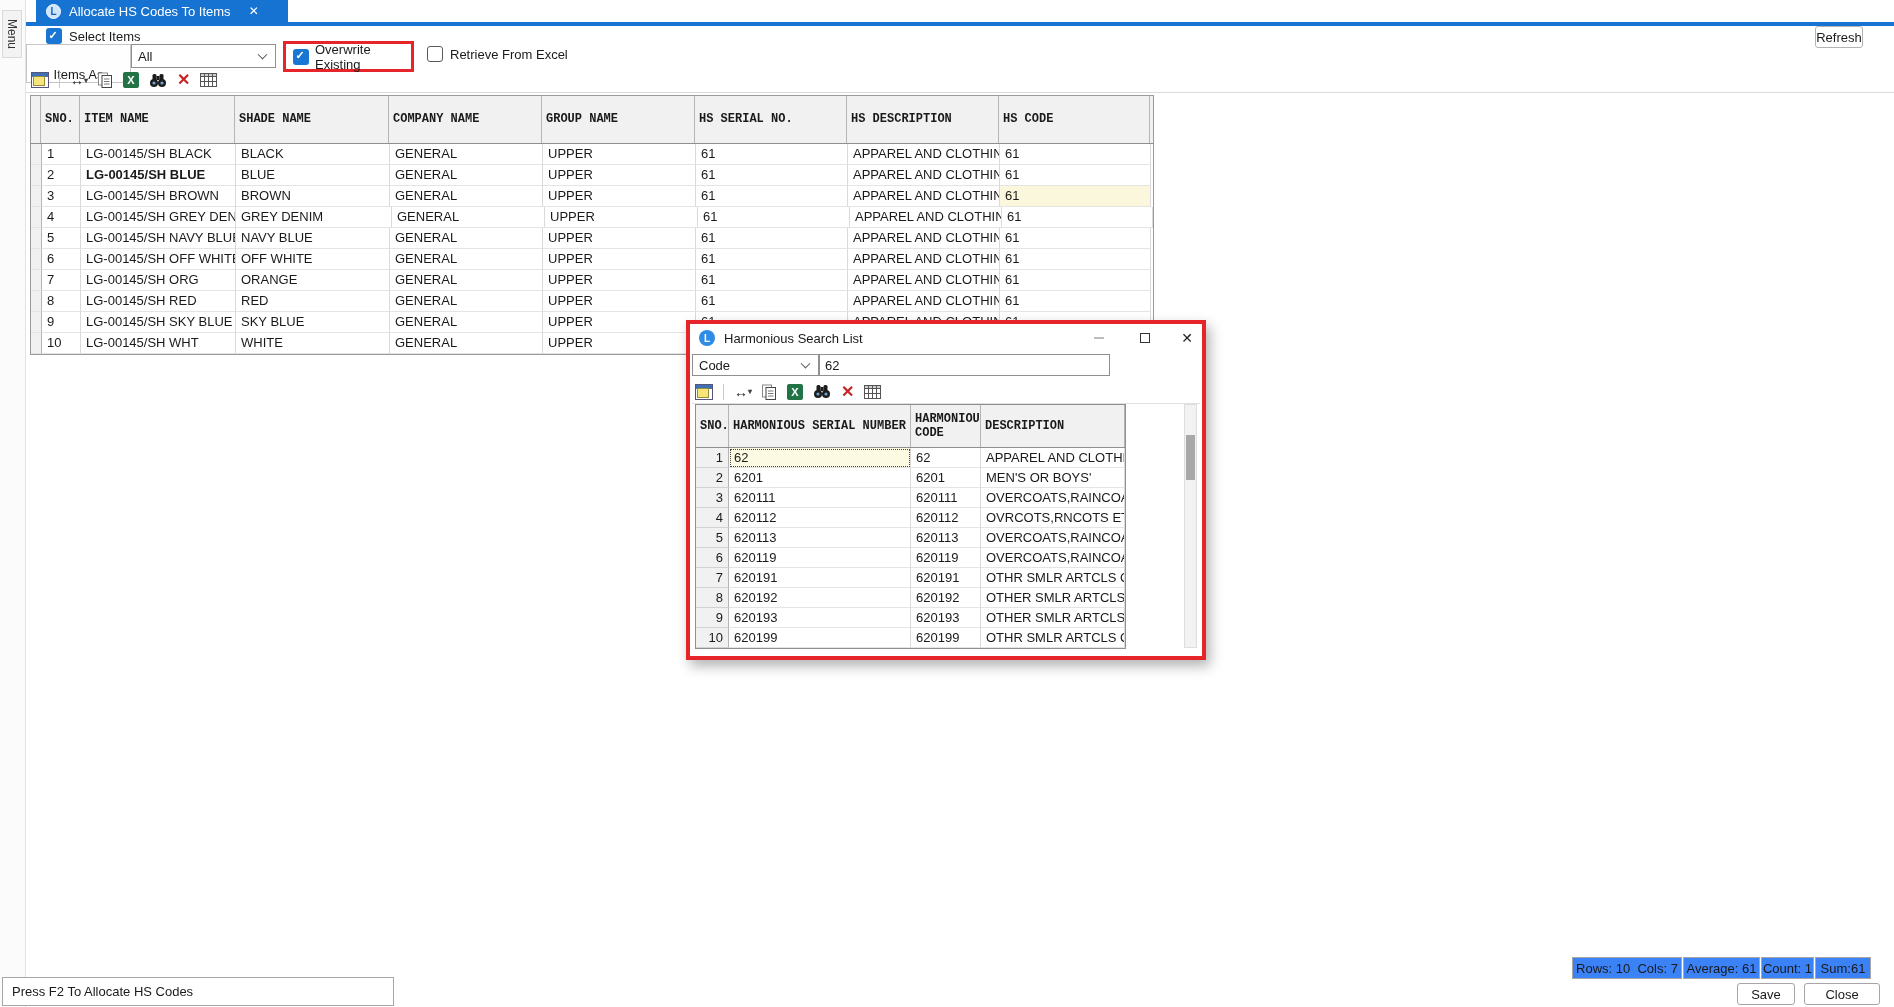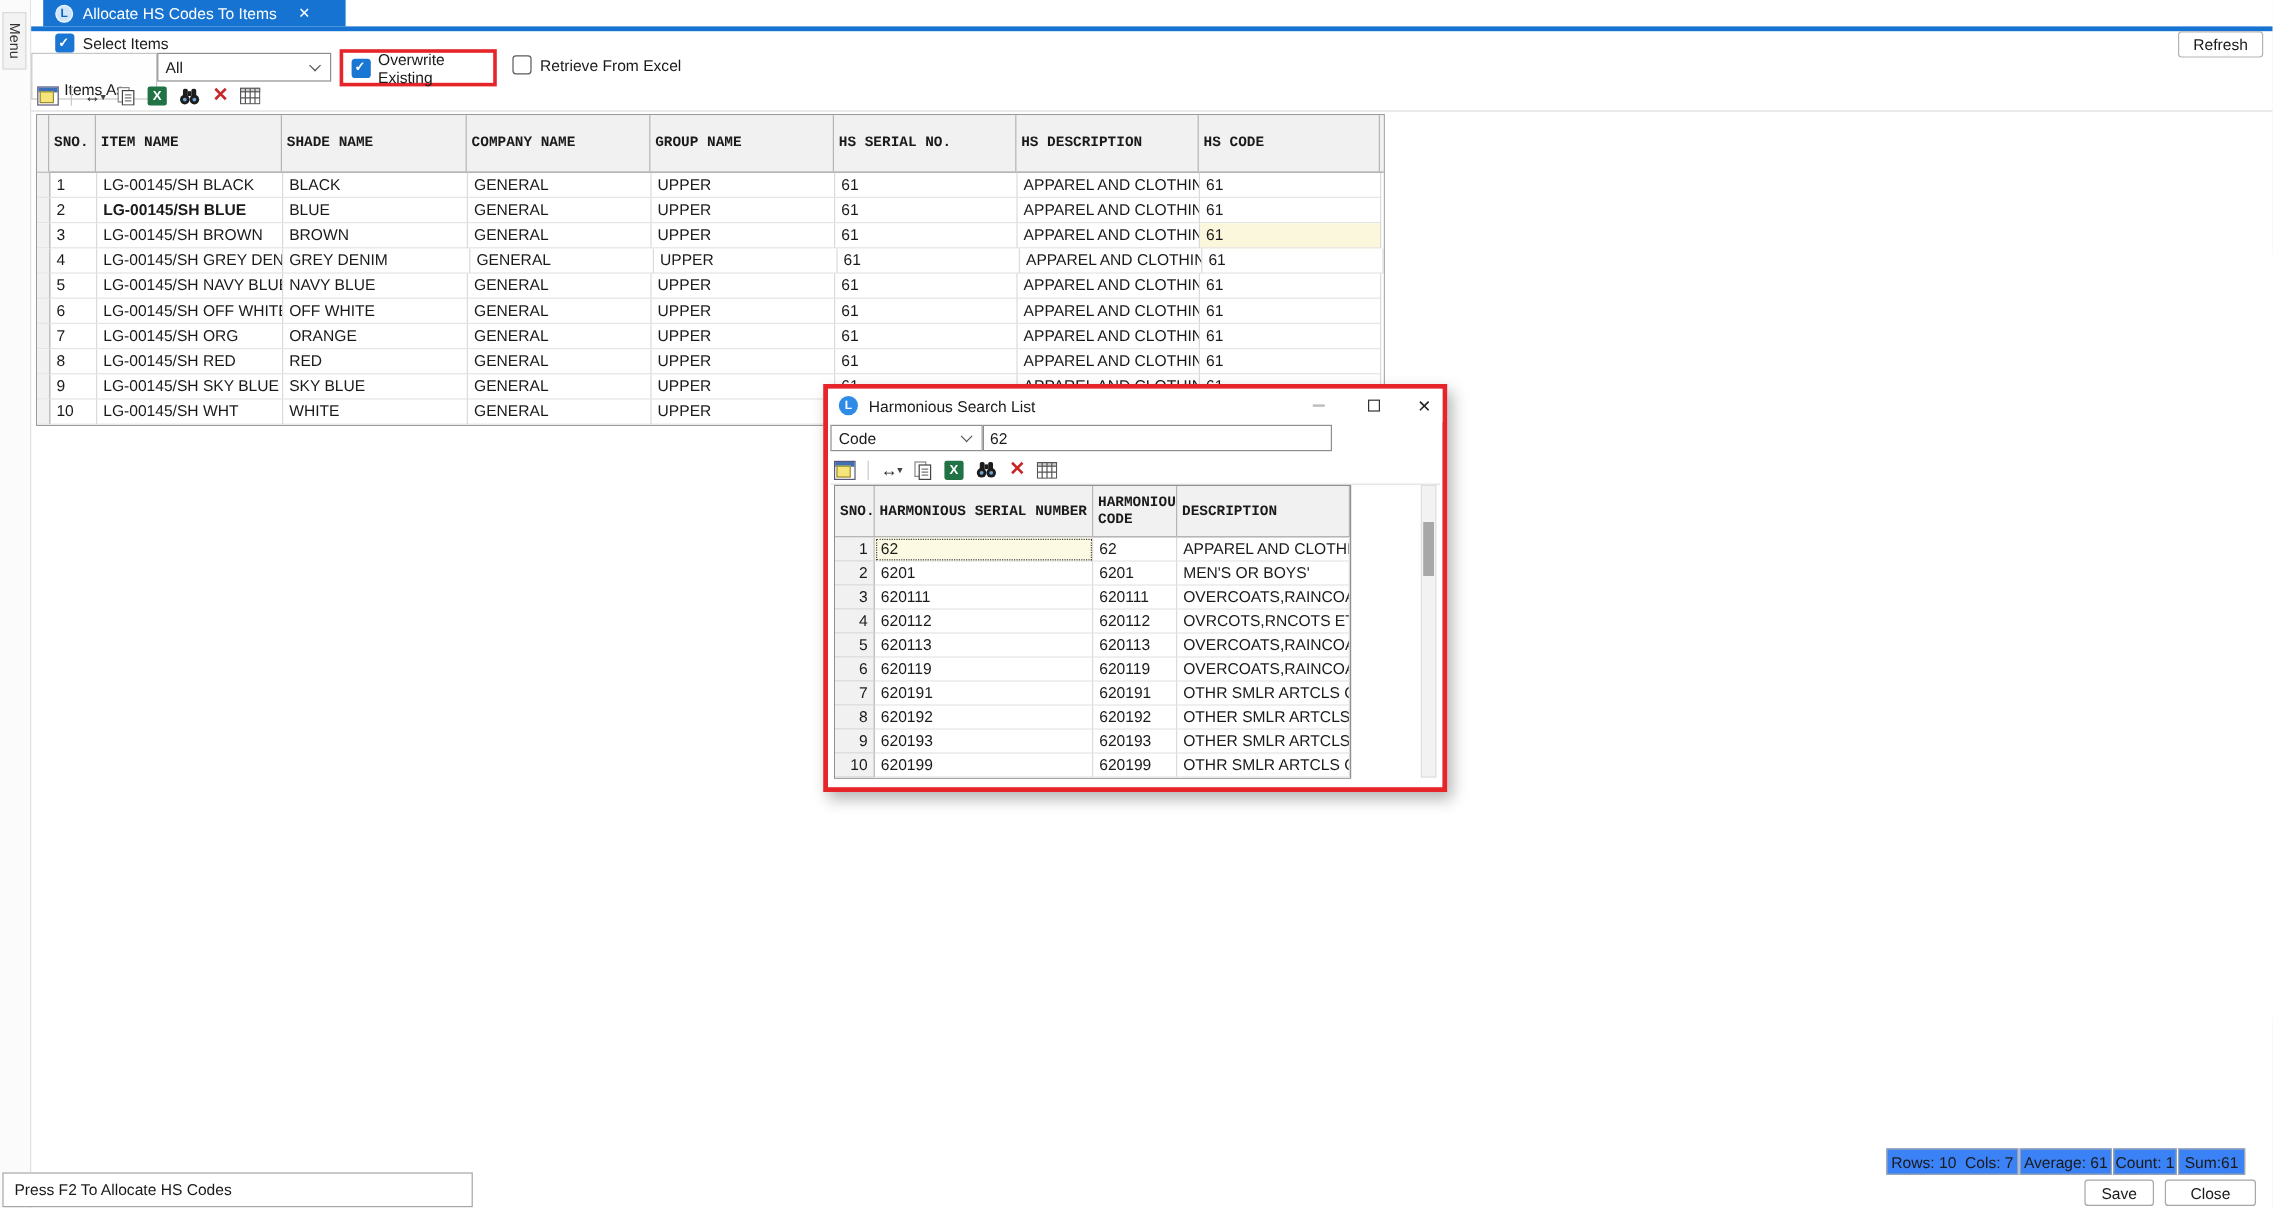--- a/index.html
+++ b/index.html
@@ -16,21 +16,21 @@
   .menu-tab span { writing-mode:vertical-rl; font-size:12px; color:#333; }
   
   .tabbar { position:absolute; left:26px; top:0; right:0; height:26px; background:#fff;
     border-bottom:4px solid #1673d2; }
   .tab { position:absolute; left:10px; top:0; height:22px; width:252px; background:#1673d2;
     color:#fff; display:flex; align-items:center; gap:8px; padding:0 10px; font-size:13px; }
   .tab-logo { width:15px; height:15px; border-radius:50%; background:#cfe6fa; border:1px solid #f2f8ff;
     color:#1565c0; font-size:10px; font-weight:bold; display:flex; align-items:center; justify-content:center; }
   .tab-close { margin-left:10px; font-size:12px; cursor:default; }
   
-  .refresh-btn { position:absolute; left:1815px; top:26px; width:71px; height:22px; background:#fff;
+  .refresh-btn { position:absolute; left:1815px; top:26px; width:48px; height:22px; background:#fff;
     border:1px solid #b3b3b3; border-radius:3px; font-size:13px; display:flex; align-items:center; justify-content:center; }
   .cb { width:16px; height:16px; border-radius:3px; flex:0 0 auto; position:relative; }
   .cb.checked { background:#1976d2; }
   .cb.checked::after { content:"✓"; position:absolute; left:2.5px; top:0.5px; color:#fff; font-size:11px; font-weight:bold; }
   .cb.unchecked { background:#fff; border:1px solid #5a5a5a; }
   .select-items { position:absolute; left:46px; top:28px; display:flex; align-items:center; gap:7px; font-size:13px; }
   .itemsas-cell { position:absolute; left:26px; top:44px; width:105px; height:39px; background:#fefefe;
     border:1px solid #c6c6c6; display:flex; align-items:flex-end; justify-content:center; font-size:13px; }
   .combo { background:#fff; border:1px solid #8f8f8f; display:flex; align-items:center;
     font-size:13px; padding-left:6px; position:relative; }

